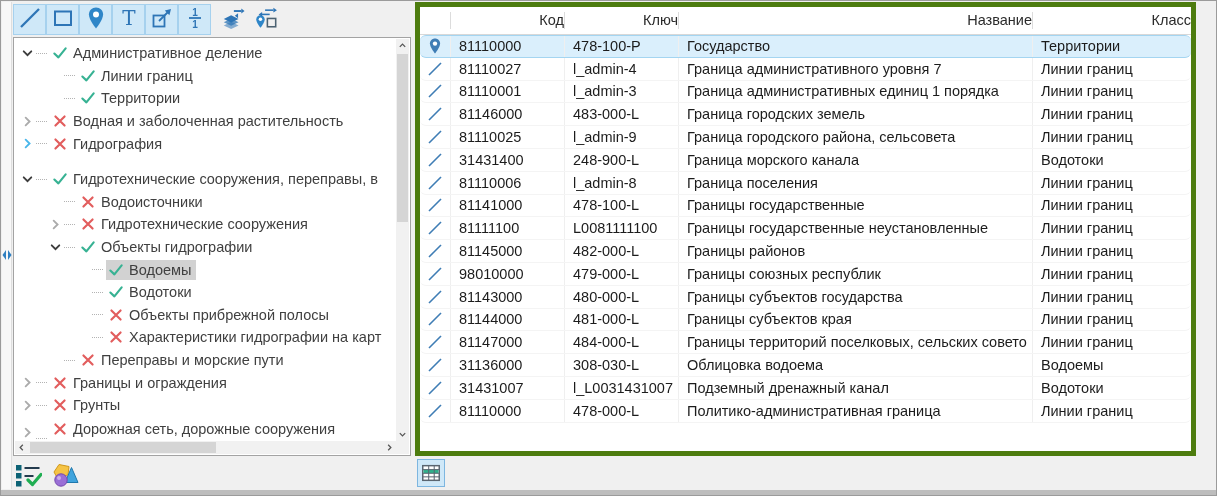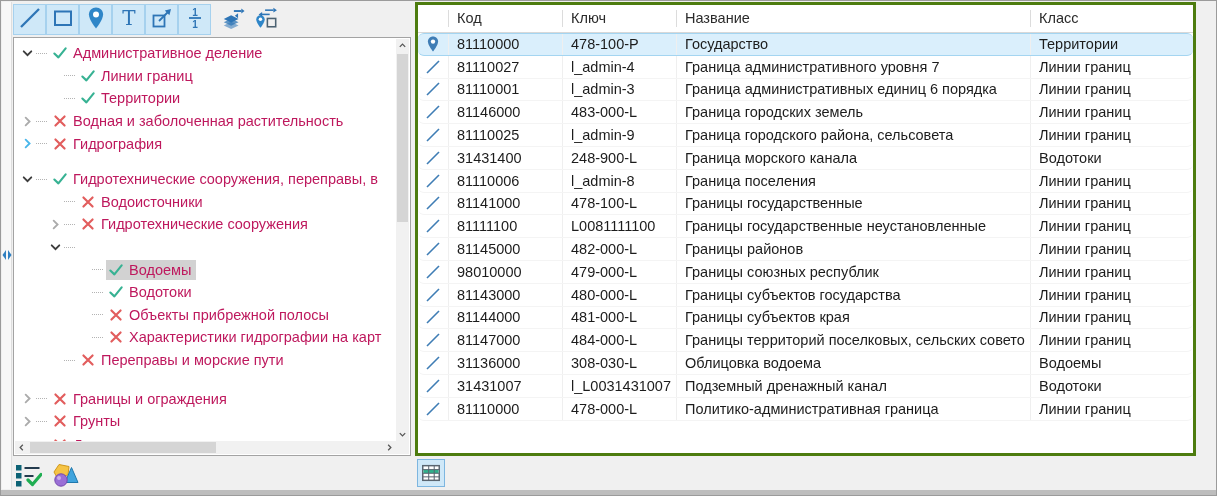--- a/index.html
+++ b/index.html
@@ -19,21 +19,21 @@
           border:1px solid transparent;box-sizing:border-box;cursor:pointer;}
   .tb-btn.active{background:#cfe8f8;border-color:#a6d1ee;}
   .tb-btn svg{width:24px;height:24px;}
   .tb-btn.gap{margin-left:5px;}
 
   
   .tree{position:absolute;left:13px;top:37px;width:398px;height:419px;background:#fff;
         border:1px solid #a3a3a3;box-sizing:border-box;overflow:hidden;}
   .tree-rows{position:absolute;left:2px;top:4px;right:15px;bottom:14px;overflow:hidden;}
   .tree-row{height:22.6px;display:flex;align-items:center;white-space:nowrap;
-            font-size:14.5px;color:#be185d;}
+            font-size:14.5px;color:#404040;}
   .chev{width:14px;height:14px;flex:none;display:flex;align-items:center;justify-content:center;cursor:pointer;}
   .chev svg{width:13px;height:13px;}
   .stub{width:11px;height:0;border-top:1px dotted #b3b3b3;margin:0 3px 0 2px;flex:none;}
   .twrap{display:flex;align-items:center;padding:2px 5px 2px 2px;}
   .twrap.selected{background:#d2d2d2;}
   .mark{width:16px;height:16px;flex:none;margin-right:5px;cursor:pointer;}
   .mark svg{width:16px;height:16px;}
 
   
   .vscroll{position:absolute;top:1px;right:1px;bottom:14px;width:13px;background:#f1f1f1;}
@@ -43,21 +43,21 @@
   .sb-arrow svg{width:9px;height:9px;}
   .vthumb{position:absolute;left:1px;top:15px;width:11px;height:168px;background:#d5d5d5;cursor:pointer;}
   .hthumb{position:absolute;top:1px;left:15px;width:186px;height:11px;background:#d5d5d5;cursor:pointer;}
 
   
   .lf-icon{position:absolute;top:460px;width:30px;height:29px;display:flex;align-items:center;justify-content:center;cursor:pointer;}
   .lf-icon svg{width:28px;height:26px;}
 
   
   .table-area{position:absolute;left:415px;top:2px;width:781px;height:454px;background:#fff;
-              border:3px solid #4d7c0f;box-sizing:border-box;overflow:hidden;font-size:14.5px;}
+              border:5px solid #4d7c0f;box-sizing:border-box;overflow:hidden;font-size:14.5px;text-align:right;}
   .thead{display:grid;grid-template-columns:30px 114px 114px 354px 1fr;height:27px;
          border-bottom:1px solid #d8d8d8;align-items:center;color:#2b2b2b;}
   .th{padding-left:8px;height:17px;line-height:17px;overflow:hidden;white-space:nowrap;cursor:pointer;}
   .th + .th{border-left:1px solid #dcdcdc;}
   .trow{display:grid;grid-template-columns:30px 114px 114px 354px 1fr;height:22.8px;
         box-sizing:border-box;align-items:stretch;border-bottom:1px solid #f4f4f4;cursor:default;border-radius:6px;}
   .td{padding-left:8px;overflow:hidden;white-space:nowrap;display:flex;align-items:center;color:#1c1c1c;}
   .td + .td{border-left:1px solid #efefef;}
   .td.icon-cell{padding:0;justify-content:center;}
   .td.icon-cell svg{width:18px;height:18px;}
@@ -245,20 +245,26 @@
           <span>Гидротехнические сооружения</span>
         </span>
       </div>
       <div class="tree-row" style="padding-left: 32px;">
         <span class="chev">
           <svg viewBox="0 0 12 12">
             <path d="M2.5 4 L6 7.6 L9.5 4" fill="none" stroke="#3c3c3c" stroke-width="1.7" stroke-linecap="round"></path>
           </svg>
         </span>
         <span class="stub"></span>
+        <span class="twrap">
+          <span class="mark"><svg viewBox="0 0 15 15">
+              <path d="M2.2 8 L6 11.6 L12.8 3.2" fill="none" stroke="#37b293" stroke-width="2" stroke-linecap="round" stroke-linejoin="round"></path>
+            </svg></span>
+          <span>Объекты гидрографии</span>
+        </span>
       </div>
       <div class="tree-row" style="padding-left: 60px;">
         <span class="chev"></span>
         <span class="stub"></span>
         <span class="twrap selected">
           <span class="mark"><svg viewBox="0 0 15 15">
               <path d="M2.2 8 L6 11.6 L12.8 3.2" fill="none" stroke="#37b293" stroke-width="2" stroke-linecap="round" stroke-linejoin="round"></path>
             </svg></span>
           <span>Водоемы</span>
         </span>
@@ -296,21 +302,21 @@
       <div class="tree-row" style="padding-left: 32px;">
         <span class="chev"></span>
         <span class="stub"></span>
         <span class="twrap">
           <span class="mark"><svg viewBox="0 0 14 14">
               <path d="M3 3 L11 11 M11 3 L3 11" stroke="#e25d5d" stroke-width="1.9" stroke-linecap="round"></path>
             </svg></span>
           <span>Переправы и морские пути</span>
         </span>
       </div>
-      <div class="tree-row" style="padding-left: 4px; margin-top: 16px;">
+      <div class="tree-row" style="padding-left: 4px;">
         <span class="chev">
           <svg viewBox="0 0 12 12">
             <path d="M4.3 2.5 L7.9 6 L4.3 9.5" fill="none" stroke="#ababab" stroke-width="1.7" stroke-linecap="round"></path>
           </svg>
         </span>
         <span class="stub"></span>
         <span class="twrap">
           <span class="mark"><svg viewBox="0 0 14 14">
               <path d="M3 3 L11 11 M11 3 L3 11" stroke="#e25d5d" stroke-width="1.9" stroke-linecap="round"></path>
             </svg></span>
@@ -427,21 +433,21 @@
         <div class="td">Линии границ</div>
       </div>
       <div class="trow">
         <div class="td icon-cell">
           <svg viewBox="0 0 24 24">
             <line x1="4" y1="20" x2="20" y2="4" stroke="#3f7db5" stroke-width="2.1"></line>
           </svg>
         </div>
         <div class="td">81110001</div>
         <div class="td">l_admin-3</div>
-        <div class="td">Граница административных единиц 6 порядка</div>
+        <div class="td">Граница административных единиц 1 порядка</div>
         <div class="td">Линии границ</div>
       </div>
       <div class="trow">
         <div class="td icon-cell">
           <svg viewBox="0 0 24 24">
             <line x1="4" y1="20" x2="20" y2="4" stroke="#3f7db5" stroke-width="2.1"></line>
           </svg>
         </div>
         <div class="td">81146000</div>
         <div class="td">483-000-L</div>

